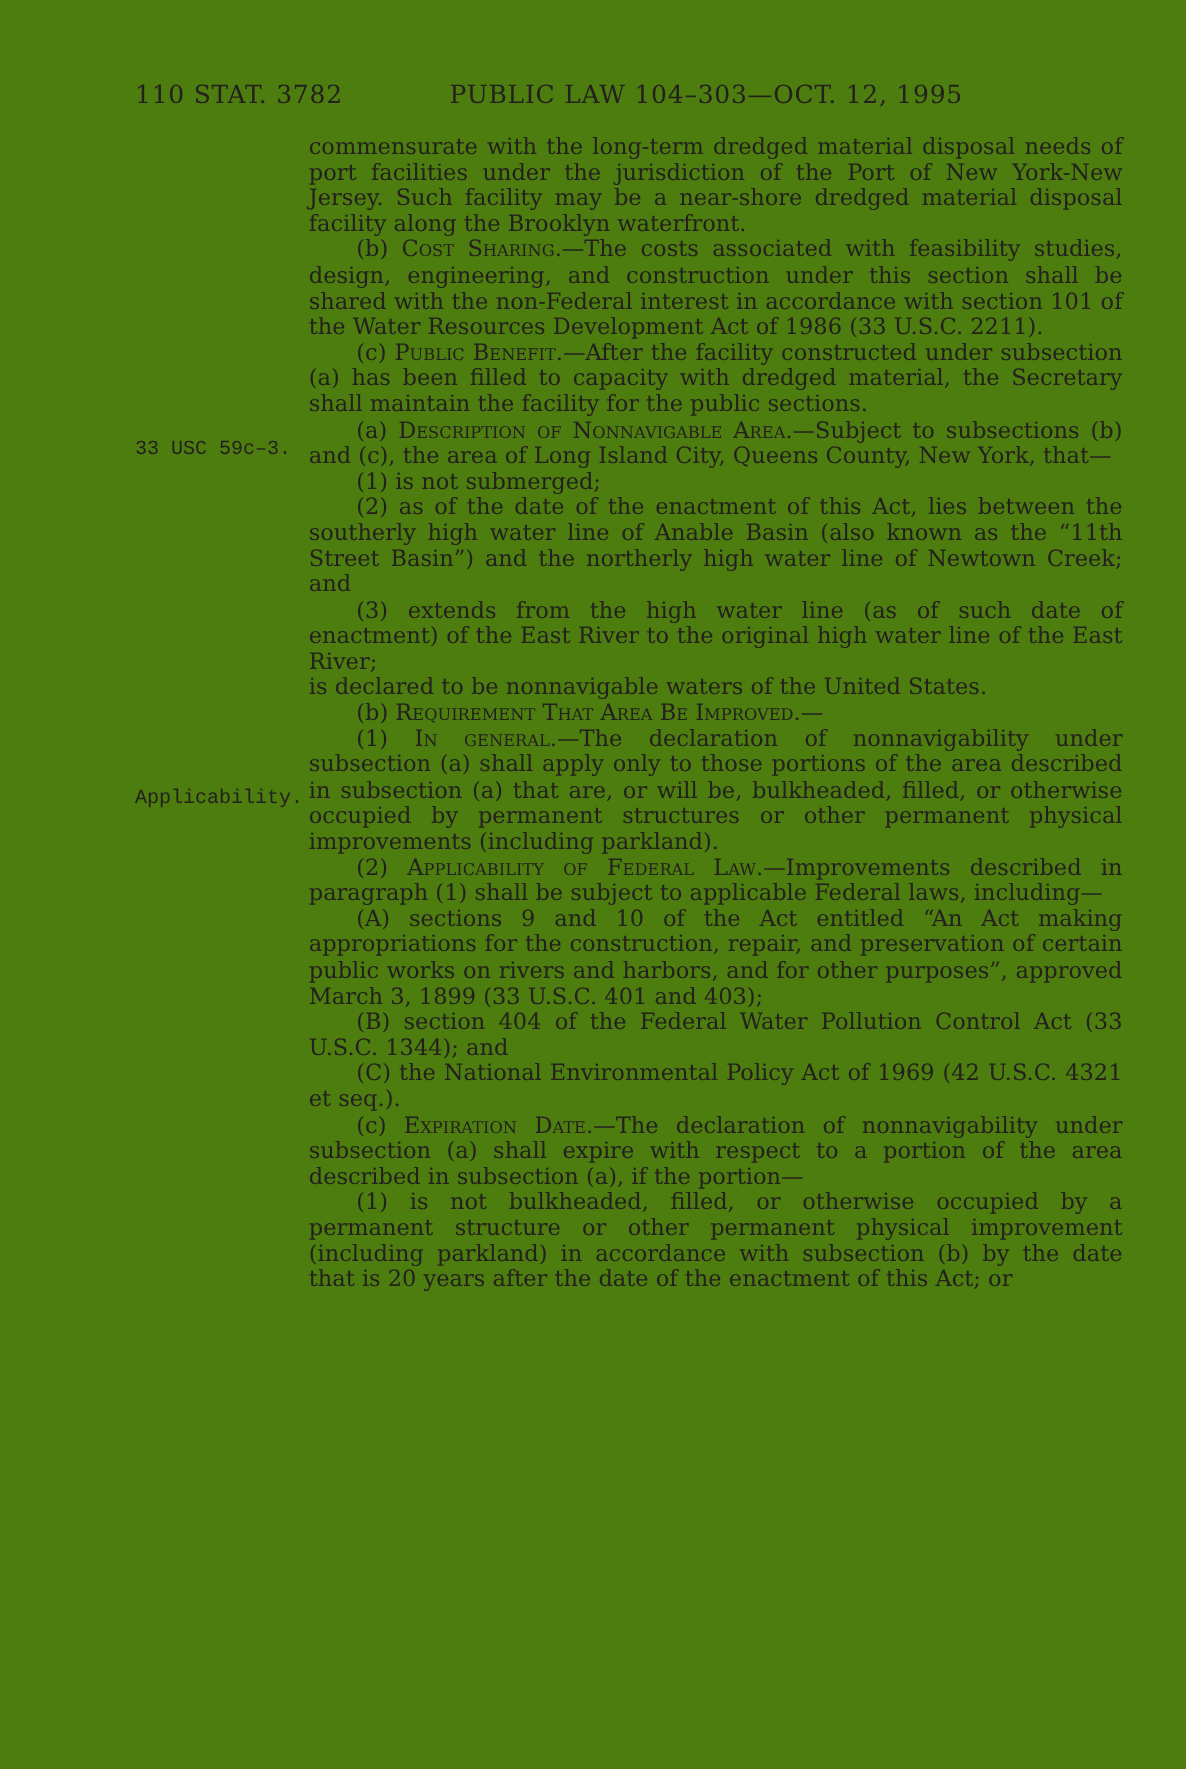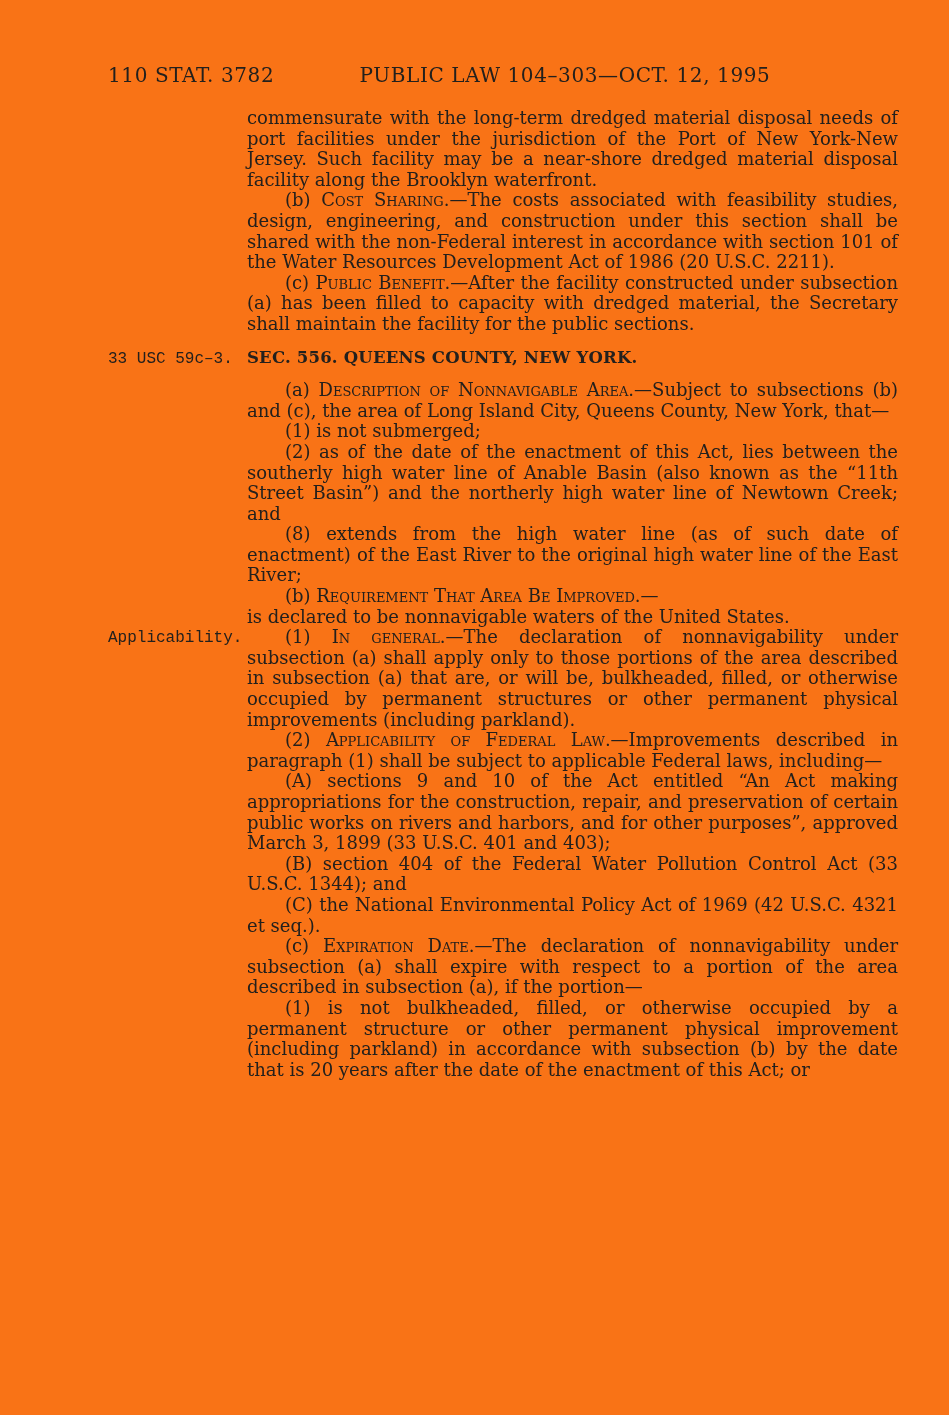--- a/index.html
+++ b/index.html
@@ -1,21 +1,21 @@
 <!DOCTYPE html>
 <html><head>
 <meta charset="utf-8">
 <style>
   html, body { margin: 0; padding: 0; background: #e8e8e6; }
   .page {
     position: relative;
     width: 949px;
     height: 1415px;
     margin: 0 auto;
-    background: #f97316;
+    background: #4d7c0f;
     color: #23201d;
     font-family: "DejaVu Serif", "Liberation Serif", serif;
     overflow: hidden;
   }
   .header-stat {
     position: absolute;
     left: 108px;
     top: 63px;
     font-size: 20px;
     letter-spacing: 0.6px;
@@ -76,29 +76,28 @@
 
 <div class="page">
   <div class="header-stat">110 STAT. 3782</div>
   <div class="header-title">PUBLIC LAW 104–303—OCT. 12, 1995</div>
   <div class="margin-notes">
       <div class="margin-note" style="top: 242px;">33 USC 59c–3.</div>
       <div class="margin-note" style="top: 521px;">Applicability.</div>
     </div>
   <div class="statute-body">
       <p class="lvl0 flush"><span>commensurate with the long-term dredged material disposal needs of port facilities under the jurisdiction of the Port of New York-New Jersey. Such facility may be a near-shore dredged material disposal facility along the Brooklyn waterfront.</span></p>
-      <p class="lvl0"><span>(b) </span><span class="sc">Cost Sharing</span><span>.—The costs associated with feasibility studies, design, engineering, and construction under this section shall be shared with the non-Federal interest in accordance with section 101 of the Water Resources Development Act of 1986 (20 U.S.C. 2211).</span></p>
+      <p class="lvl0"><span>(b) </span><span class="sc">Cost Sharing</span><span>.—The costs associated with feasibility studies, design, engineering, and construction under this section shall be shared with the non-Federal interest in accordance with section 101 of the Water Resources Development Act of 1986 (33 U.S.C. 2211).</span></p>
       <p class="lvl0"><span>(c) </span><span class="sc">Public Benefit</span><span>.—After the facility constructed under subsection (a) has been filled to capacity with dredged material, the Secretary shall maintain the facility for the public sections.</span></p>
-      <p class="heading"><span>SEC. 556. QUEENS COUNTY, NEW YORK.</span></p>
       <p class="lvl0"><span>(a) </span><span class="sc">Description of Nonnavigable Area</span><span>.—Subject to subsections (b) and (c), the area of Long Island City, Queens County, New York, that—</span></p>
       <p class="lvl1"><span>(1) is not submerged;</span></p>
       <p class="lvl1"><span>(2) as of the date of the enactment of this Act, lies between the southerly high water line of Anable Basin (also known as the “11th Street Basin”) and the northerly high water line of Newtown Creek; and</span></p>
-      <p class="lvl1"><span>(8) extends from the high water line (as of such date of enactment) of the East River to the original high water line of the East River;</span></p>
+      <p class="lvl1"><span>(3) extends from the high water line (as of such date of enactment) of the East River to the original high water line of the East River;</span></p>
+      <p class="lvl0 flush"><span>is declared to be nonnavigable waters of the United States.</span></p>
       <p class="lvl0"><span>(b) </span><span class="sc">Requirement That Area Be Improved</span><span>.—</span></p>
-      <p class="lvl0 flush"><span>is declared to be nonnavigable waters of the United States.</span></p>
       <p class="lvl1"><span>(1) </span><span class="sc">In general</span><span>.—The declaration of nonnavigability under subsection (a) shall apply only to those portions of the area described in subsection (a) that are, or will be, bulkheaded, filled, or otherwise occupied by permanent structures or other permanent physical improvements (including parkland).</span></p>
       <p class="lvl1"><span>(2) </span><span class="sc">Applicability of Federal Law</span><span>.—Improvements described in paragraph (1) shall be subject to applicable Federal laws, including—</span></p>
       <p class="lvl2"><span>(A) sections 9 and 10 of the Act entitled “An Act making appropriations for the construction, repair, and preservation of certain public works on rivers and harbors, and for other purposes”, approved March 3, 1899 (33 U.S.C. 401 and 403);</span></p>
       <p class="lvl2"><span>(B) section 404 of the Federal Water Pollution Control Act (33 U.S.C. 1344); and</span></p>
       <p class="lvl2"><span>(C) the National Environmental Policy Act of 1969 (42 U.S.C. 4321 et seq.).</span></p>
       <p class="lvl0"><span>(c) </span><span class="sc">Expiration Date</span><span>.—The declaration of nonnavigability under subsection (a) shall expire with respect to a portion of the area described in subsection (a), if the portion—</span></p>
       <p class="lvl1"><span>(1) is not bulkheaded, filled, or otherwise occupied by a permanent structure or other permanent physical improvement (including parkland) in accordance with subsection (b) by the date that is 20 years after the date of the enactment of this Act; or</span></p>
     </div>
 </div>
 

